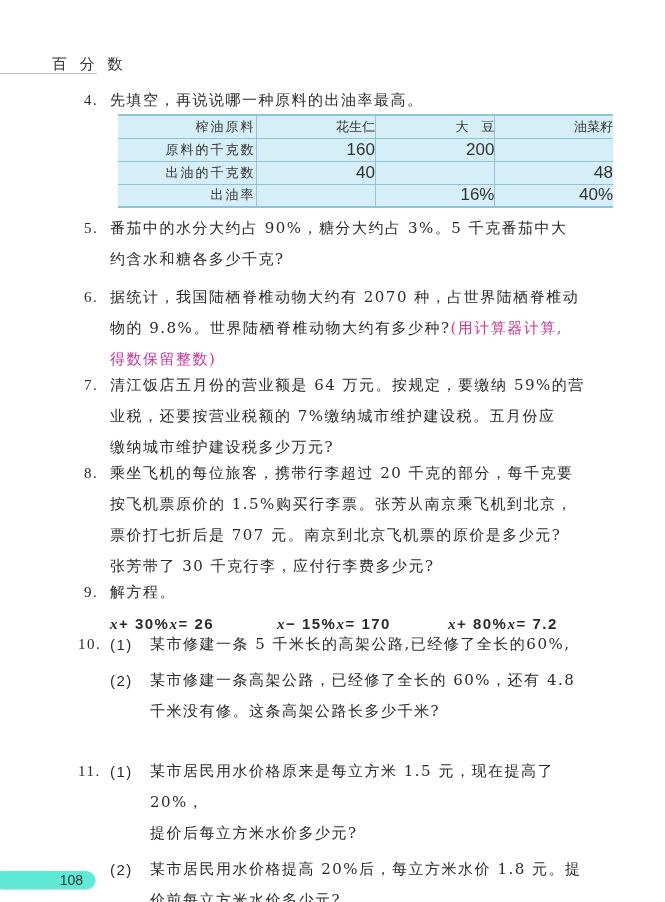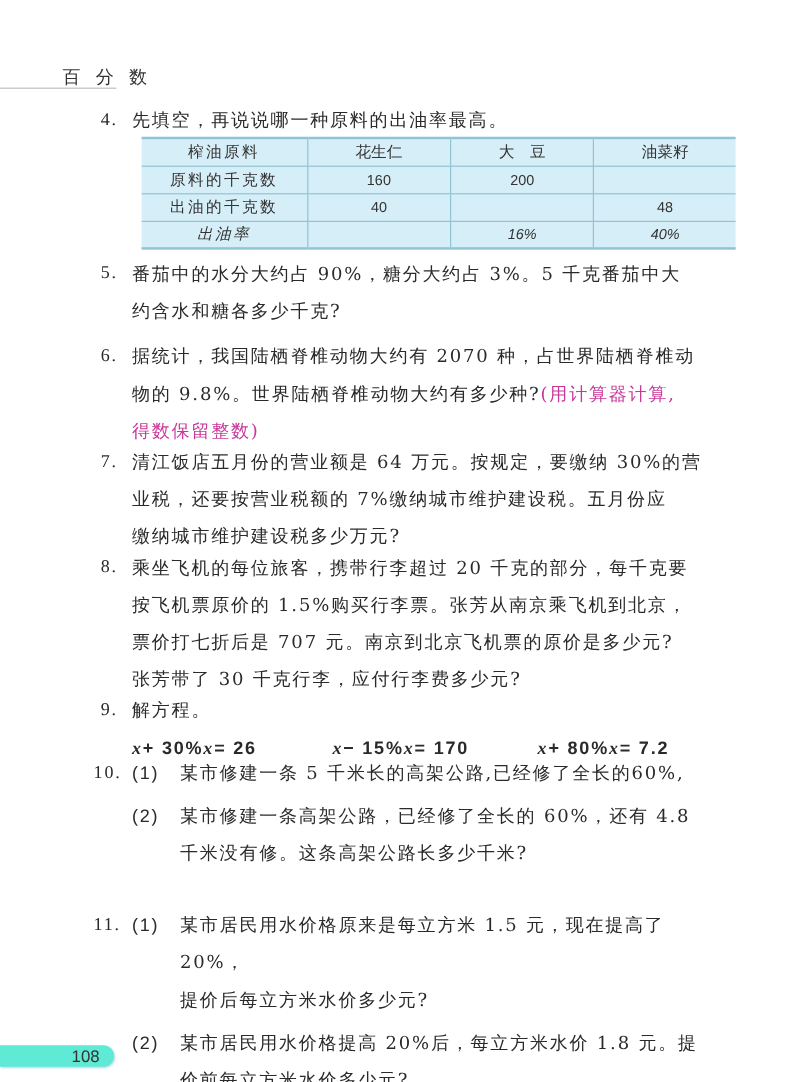--- a/index.html
+++ b/index.html
@@ -12,26 +12,26 @@
   .problem { position: absolute; left: 110px; width: 480px; font-size: 15px; line-height: 31px; letter-spacing: 1.5px; }
   .num { position: absolute; left: -26px; font-family: "Liberation Serif", serif; font-size: 15px; }
   .num.wide { left: -32px; }
   .pink { color: #c9379a; }
   .sans { font-family: "Liberation Sans", "DejaVu Sans", sans-serif; }
 
   .sub { position: relative; padding-left: 40px; }
   .sub-label { position: absolute; left: 0; }
 
   table.oil { position: absolute; left: 118px; top: 114px; width: 495px; border-collapse: collapse; background: #d6eef7; font-size: 13px; }
-  table.oil td { border: 1px solid #8fc4d4; height: 23px; text-align: center; color: #333; }
+  table.oil td { border: 1px solid #8fc4d4; height: 23px; text-align: right; color: #333; }
   table.oil tr:first-child td { border-top: 2px solid #8fc4d4; }
-  table.oil tr:last-child td { border-bottom: 2px solid #8fc4d4; font-style: italic; }
+  table.oil tr:last-child td { border-bottom: 2px solid #8fc4d4; }
   table.oil td:first-child { border-left: none; width: 138px; letter-spacing: 2px; }
   table.oil td:last-child { border-right: none; }
-  table.oil td.n { font-family: "Liberation Sans", "DejaVu Sans", sans-serif; font-size: 12px; margin-left: 48px; }
+  table.oil td.n { font-family: "Liberation Sans", "DejaVu Sans", sans-serif; font-size: 17px; margin-left: 48px; }
 
   .equations { display: flex; gap: 4px; font-family: "Liberation Sans", sans-serif; font-size: 15px; font-weight: bold; }
   .equations span { display: inline-block; }
   .eq1 { width: 163px; } .eq2 { width: 167px; }
   .equations i { font-family: "Liberation Serif", serif; }
 
   .page-tab { position: absolute; left: 0; top: 871px; width: 95px; height: 18px; background: #5eead4; border-radius: 0 10px 10px 0; box-shadow: 1px 1px 2px #b7dbe9; }
   .page-num { position: absolute; right: 12px; top: 0; font-family: "Liberation Sans", sans-serif; font-size: 14px; line-height: 18px; color: #333; }
 </style>
 </head>
@@ -83,21 +83,21 @@
   <span class="num">6.</span>
   <div>据统计，我国陆栖脊椎动物大约有 2070 种，占世界陆栖脊椎动</div>
   <div>
     <span>物的 9.8%。世界陆栖脊椎动物大约有多少种?</span><span class="pink">(用计算器计算,</span>
   </div>
   <div class="pink">得数保留整数)</div>
 </div>
 
 <div class="problem" style="top:370px;">
   <span class="num">7.</span>
-  <div>清江饭店五月份的营业额是 64 万元。按规定，要缴纳 30%的营</div>
+  <div>清江饭店五月份的营业额是 64 万元。按规定，要缴纳 59%的营</div>
   <div>业税，还要按营业税额的 7%缴纳城市维护建设税。五月份应</div>
   <div>缴纳城市维护建设税多少万元?</div>
 </div>
 
 <div class="problem" style="top:458px;">
   <span class="num">8.</span>
   <div>乘坐飞机的每位旅客，携带行李超过 20 千克的部分，每千克要</div>
   <div>按飞机票原价的 1.5%购买行李票。张芳从南京乘飞机到北京，</div>
   <div>票价打七折后是 707 元。南京到北京飞机票的原价是多少元?</div>
   <div>张芳带了 30 千克行李，应付行李费多少元?</div>

